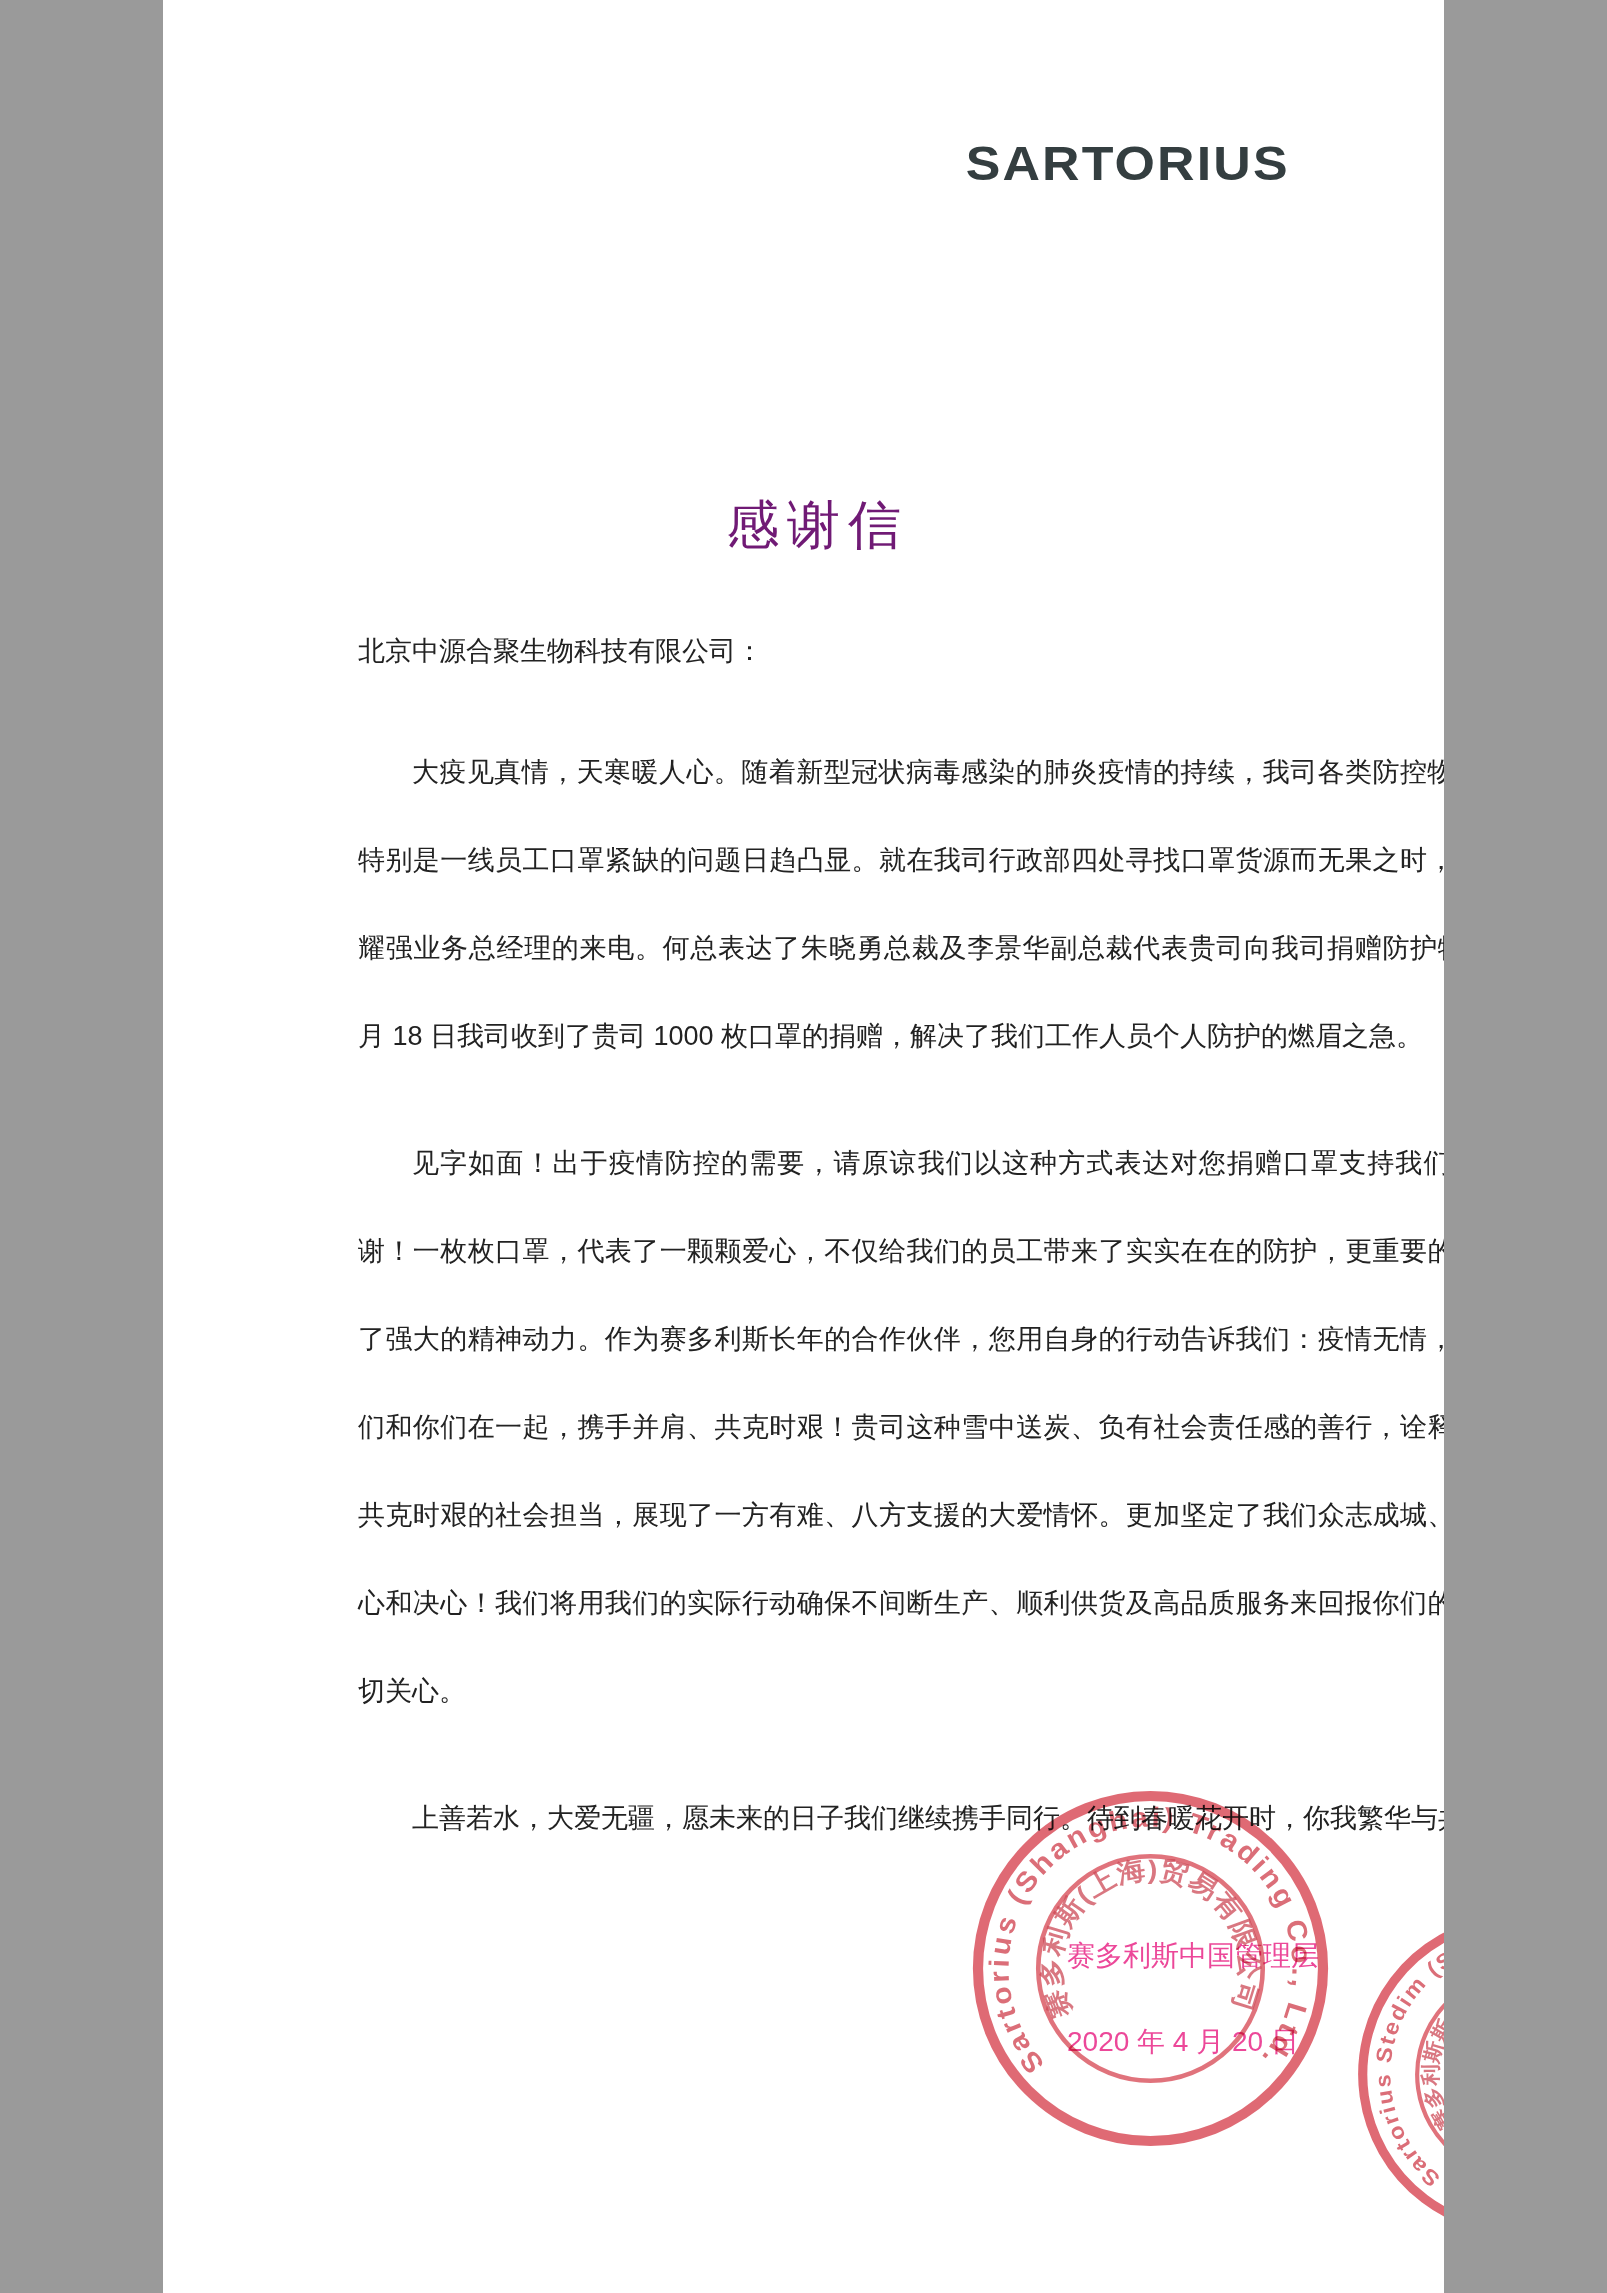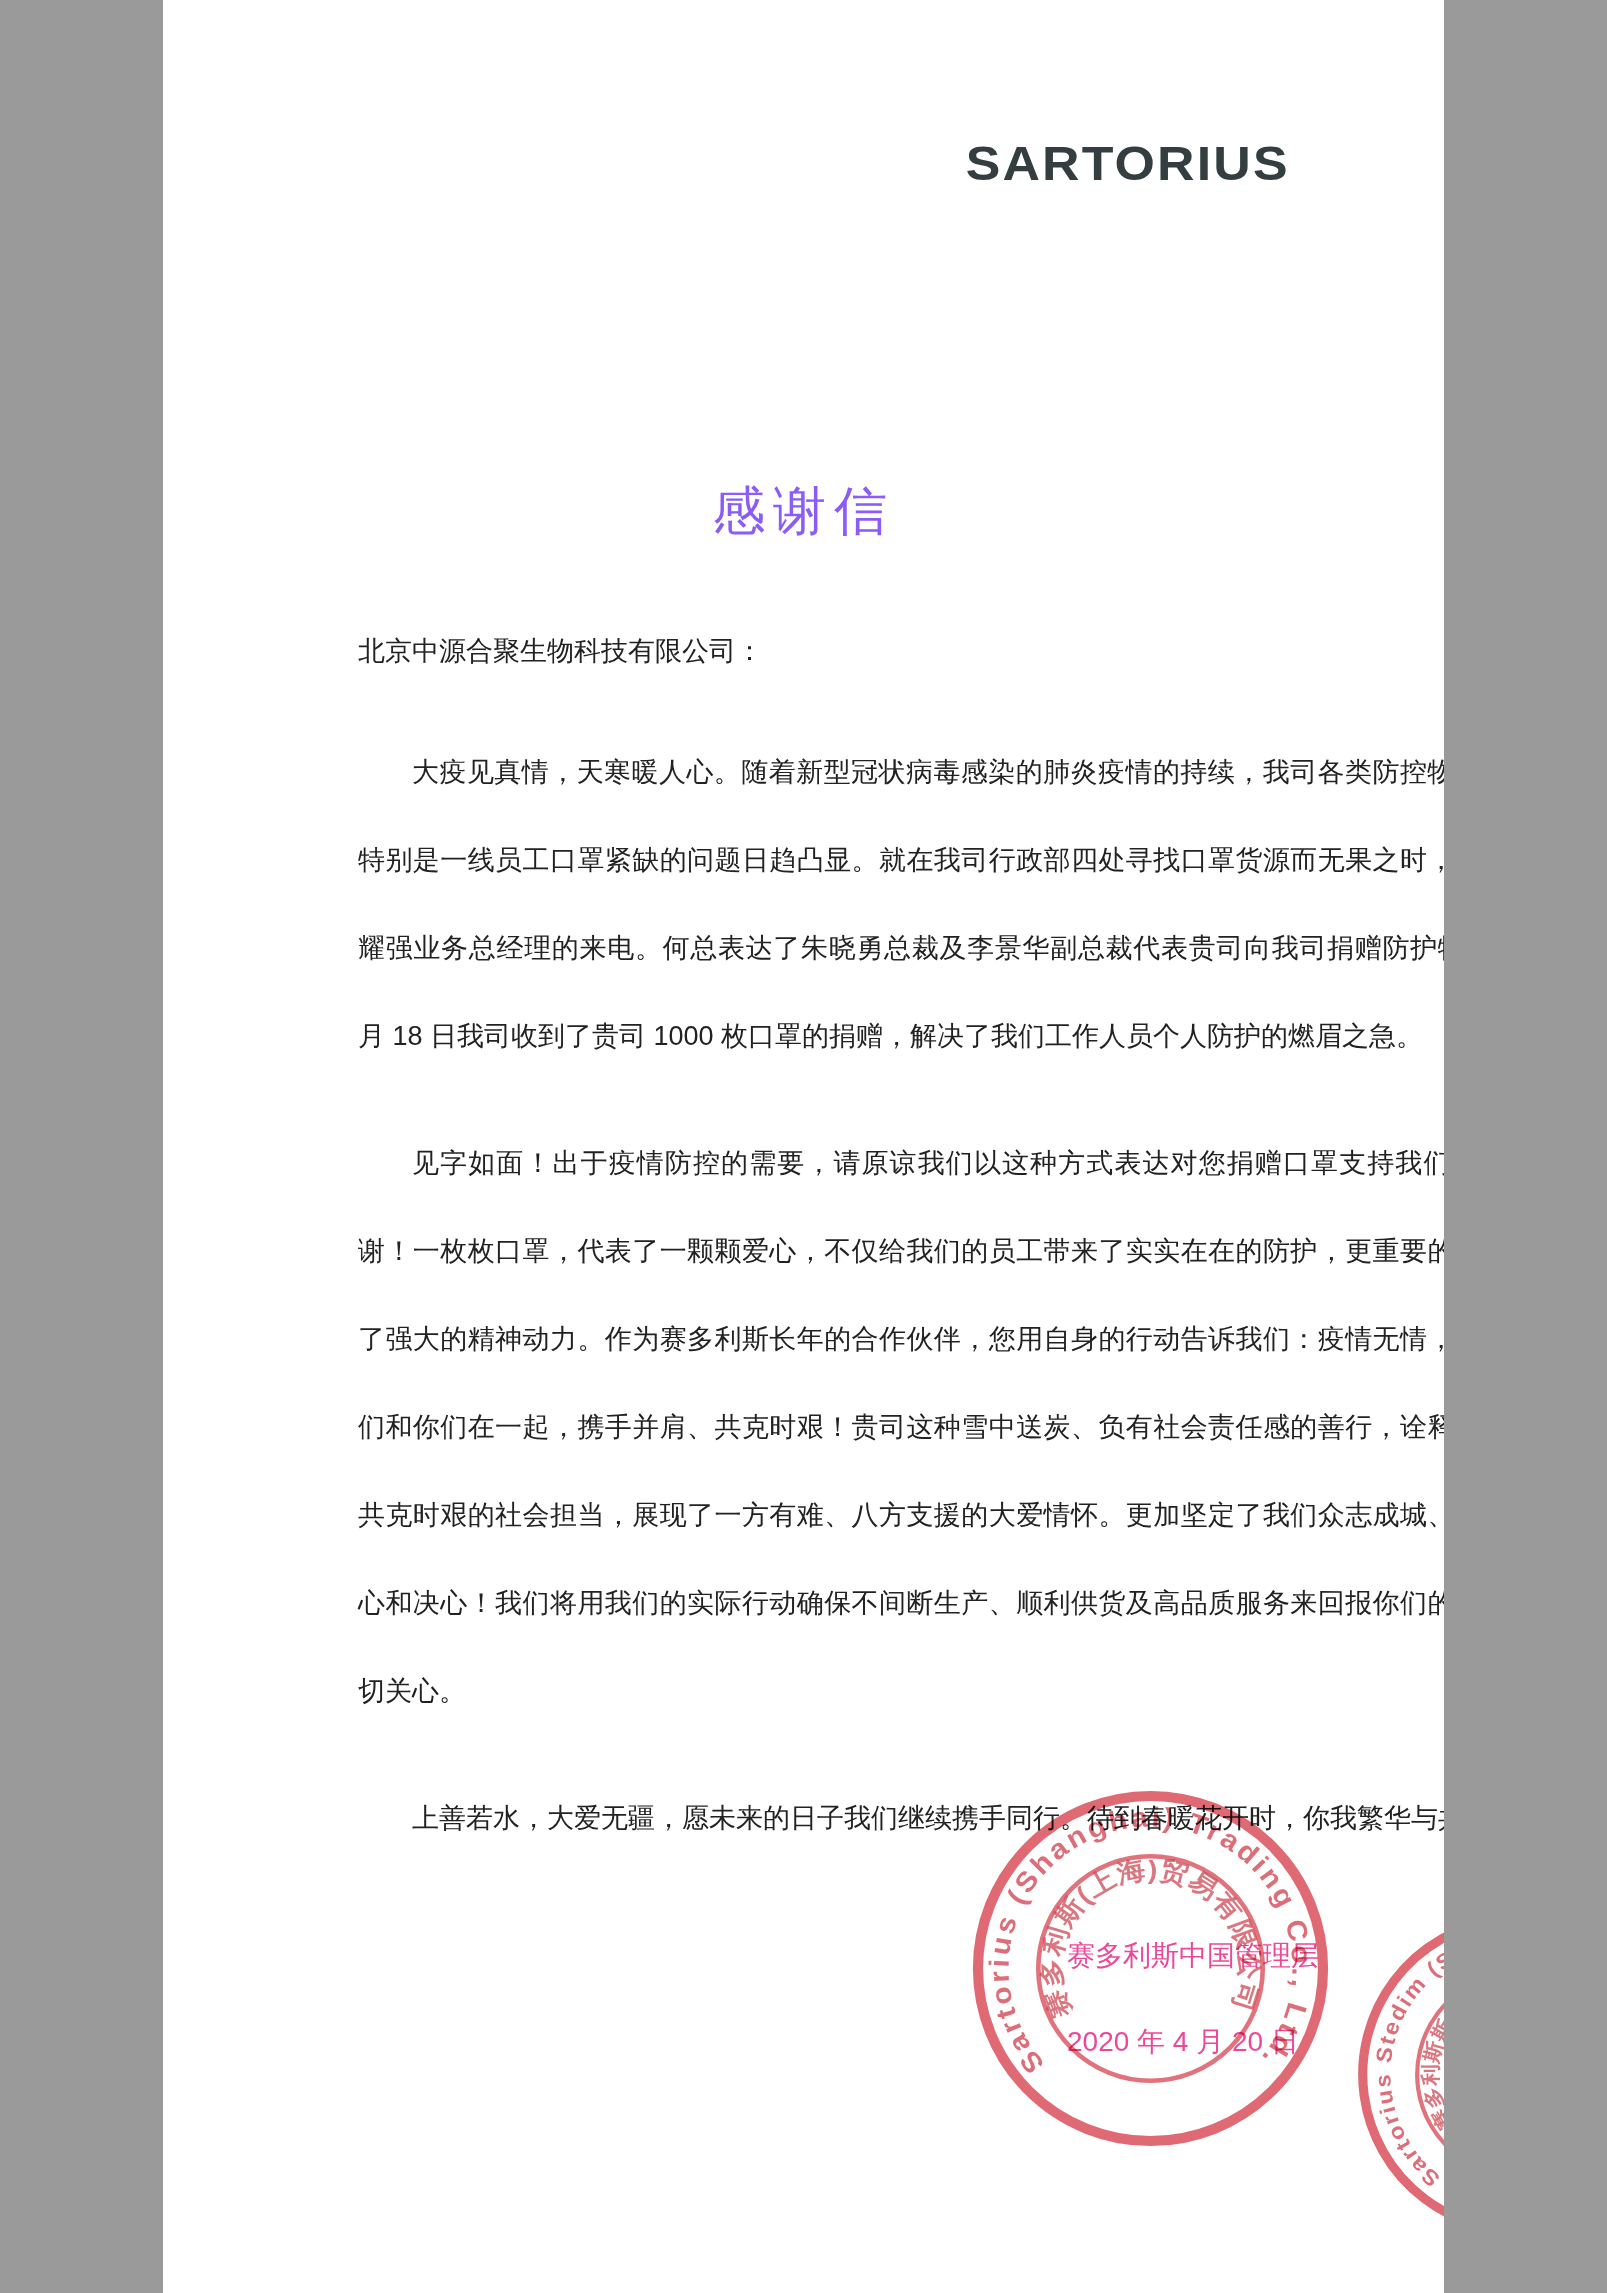--- a/index.html
+++ b/index.html
@@ -13,22 +13,22 @@
     color:#222;
   }
   .logo{
     position:absolute;top:135px;right:154px;
     font-size:49px;font-weight:600;letter-spacing:2px;
     color:#343e40;
     transform:scaleX(1.06);transform-origin:right center;
   }
   .title{
     position:absolute;top:476px;left:0;width:100%;
-    margin:0;text-align:center;
-    font-size:53px;font-weight:400;letter-spacing:7.8px;color:#8b5cf6;
+    margin:14px;text-align:center;
+    font-size:53px;font-weight:400;letter-spacing:7.8px;color:#701a75;
   }
   .content{
     position:absolute;left:195px;top:607px;width:1261px;
     font-size:27px;line-height:88px;
     text-align:justify;
     z-index:2;
   }
   .addressee{margin:0 0 33px 0;}
   .para{
     margin:0 0 39px 0;

